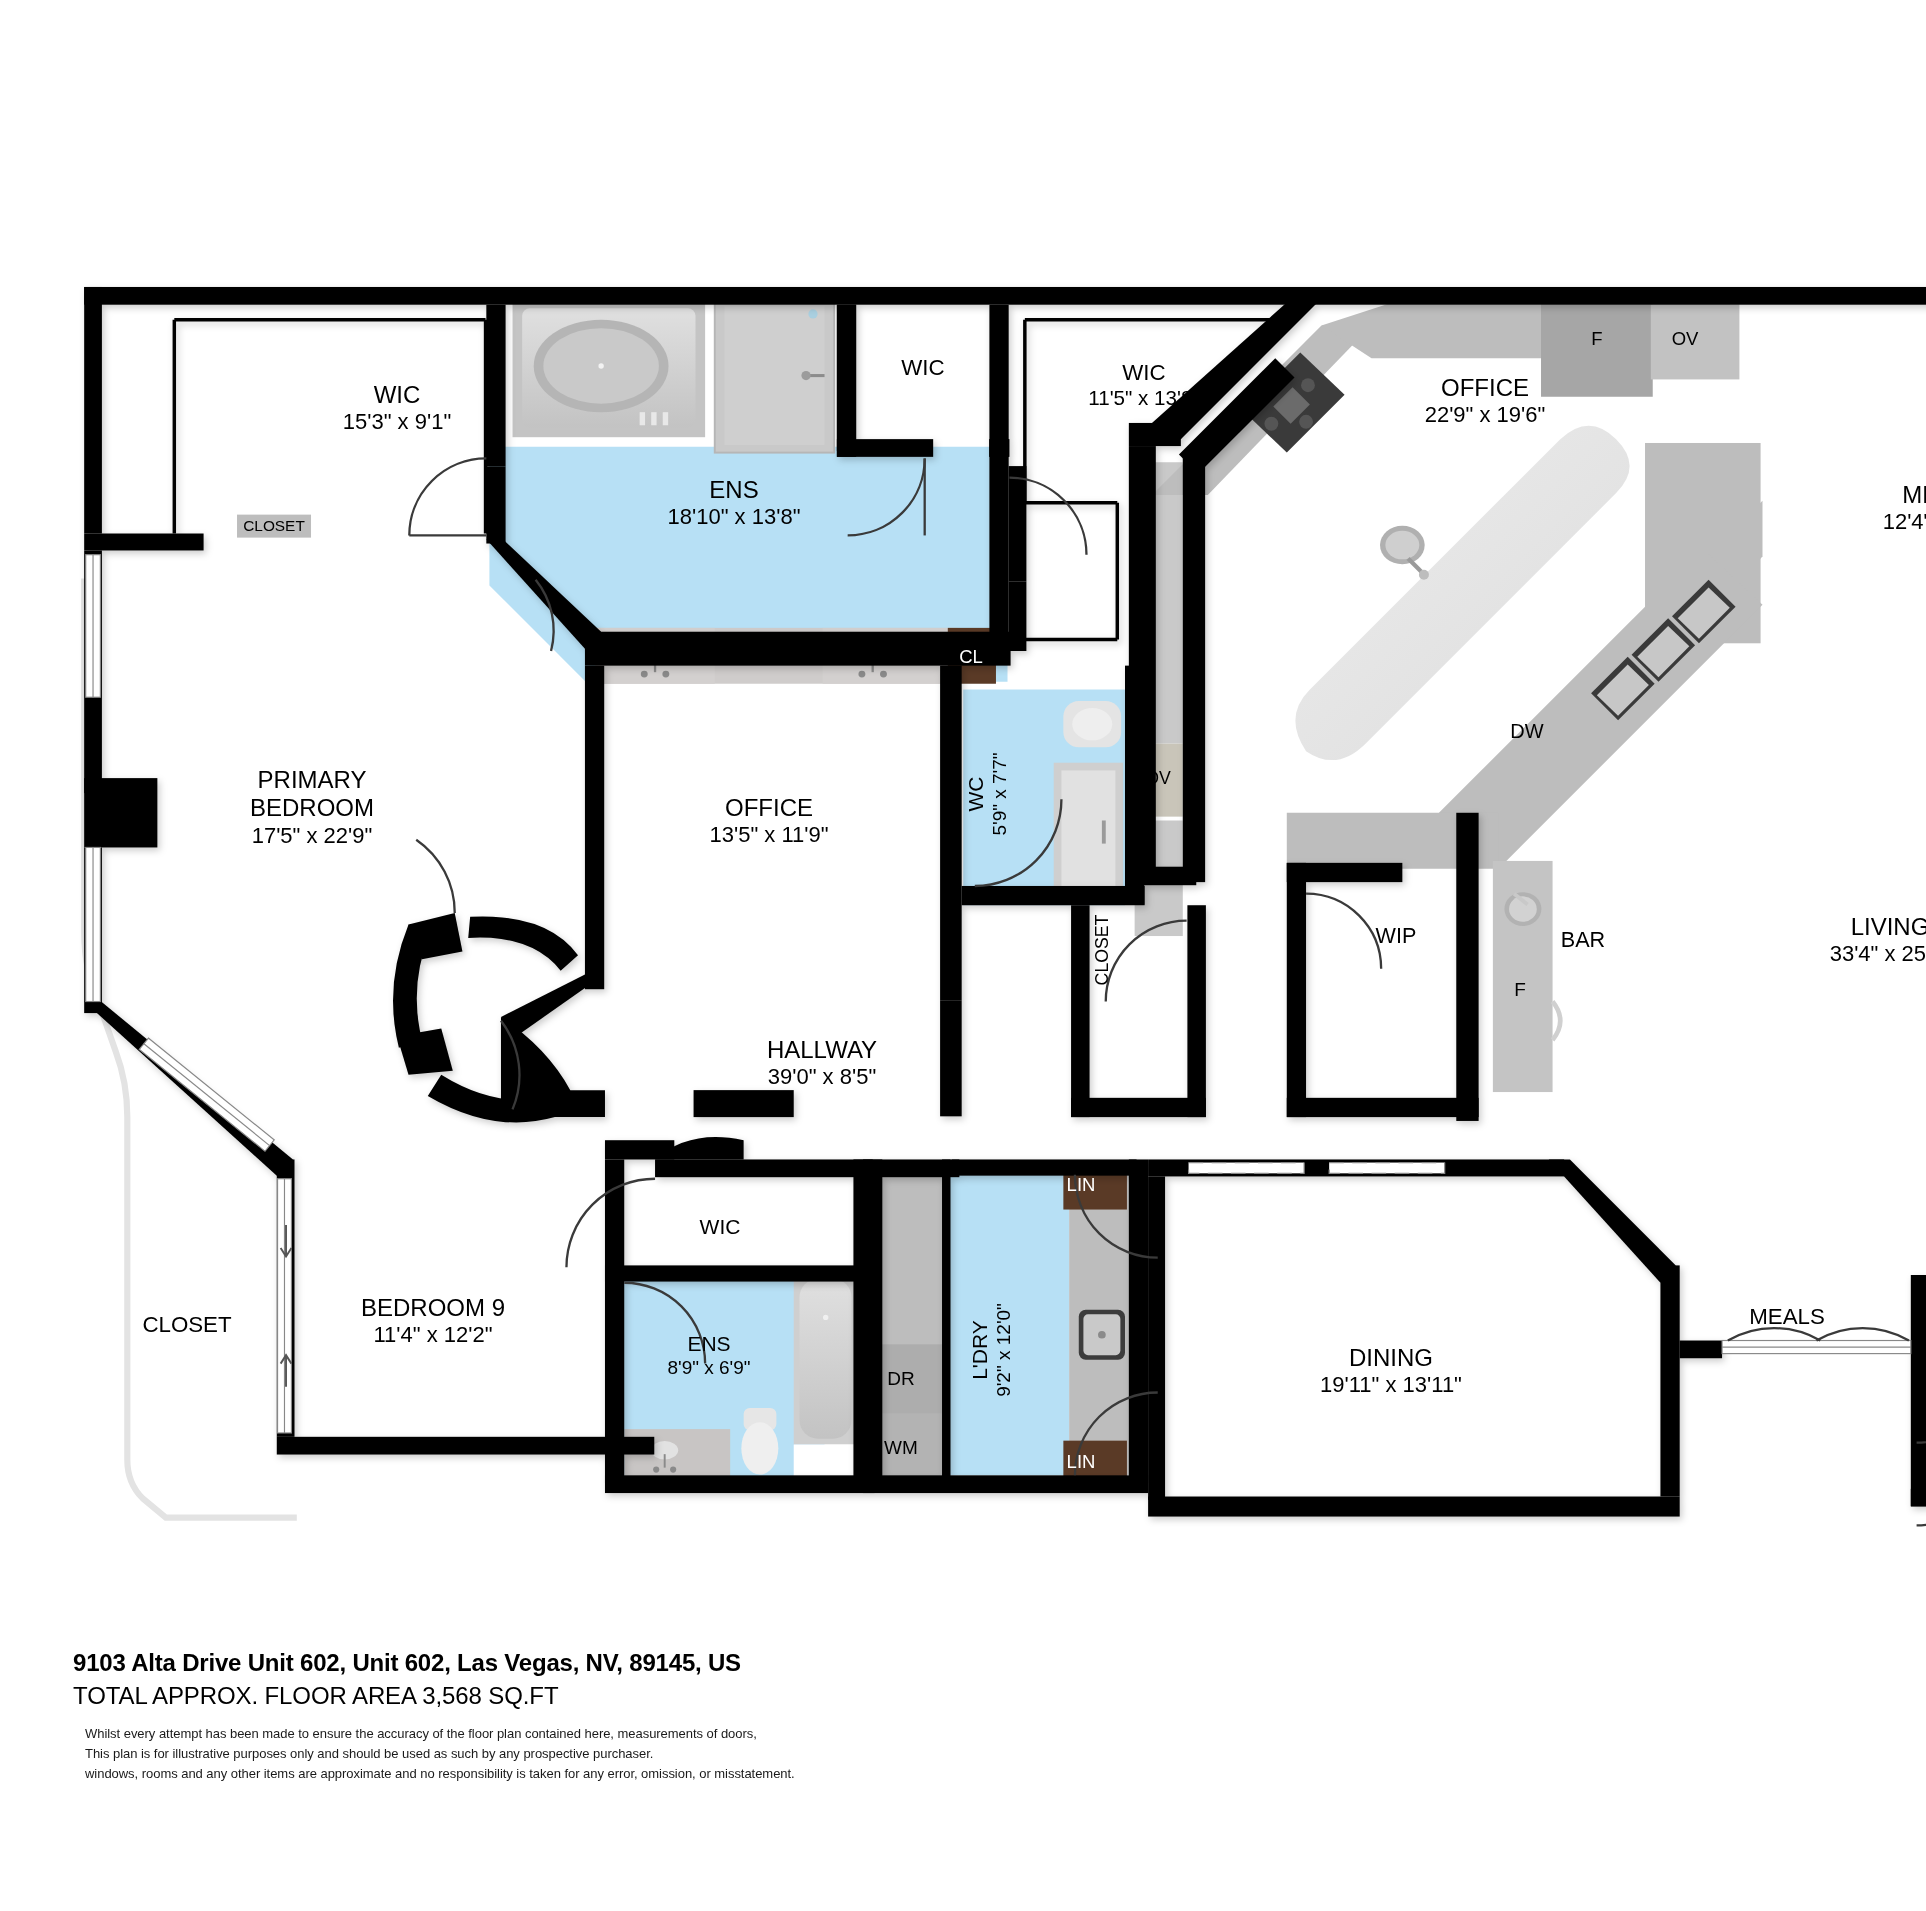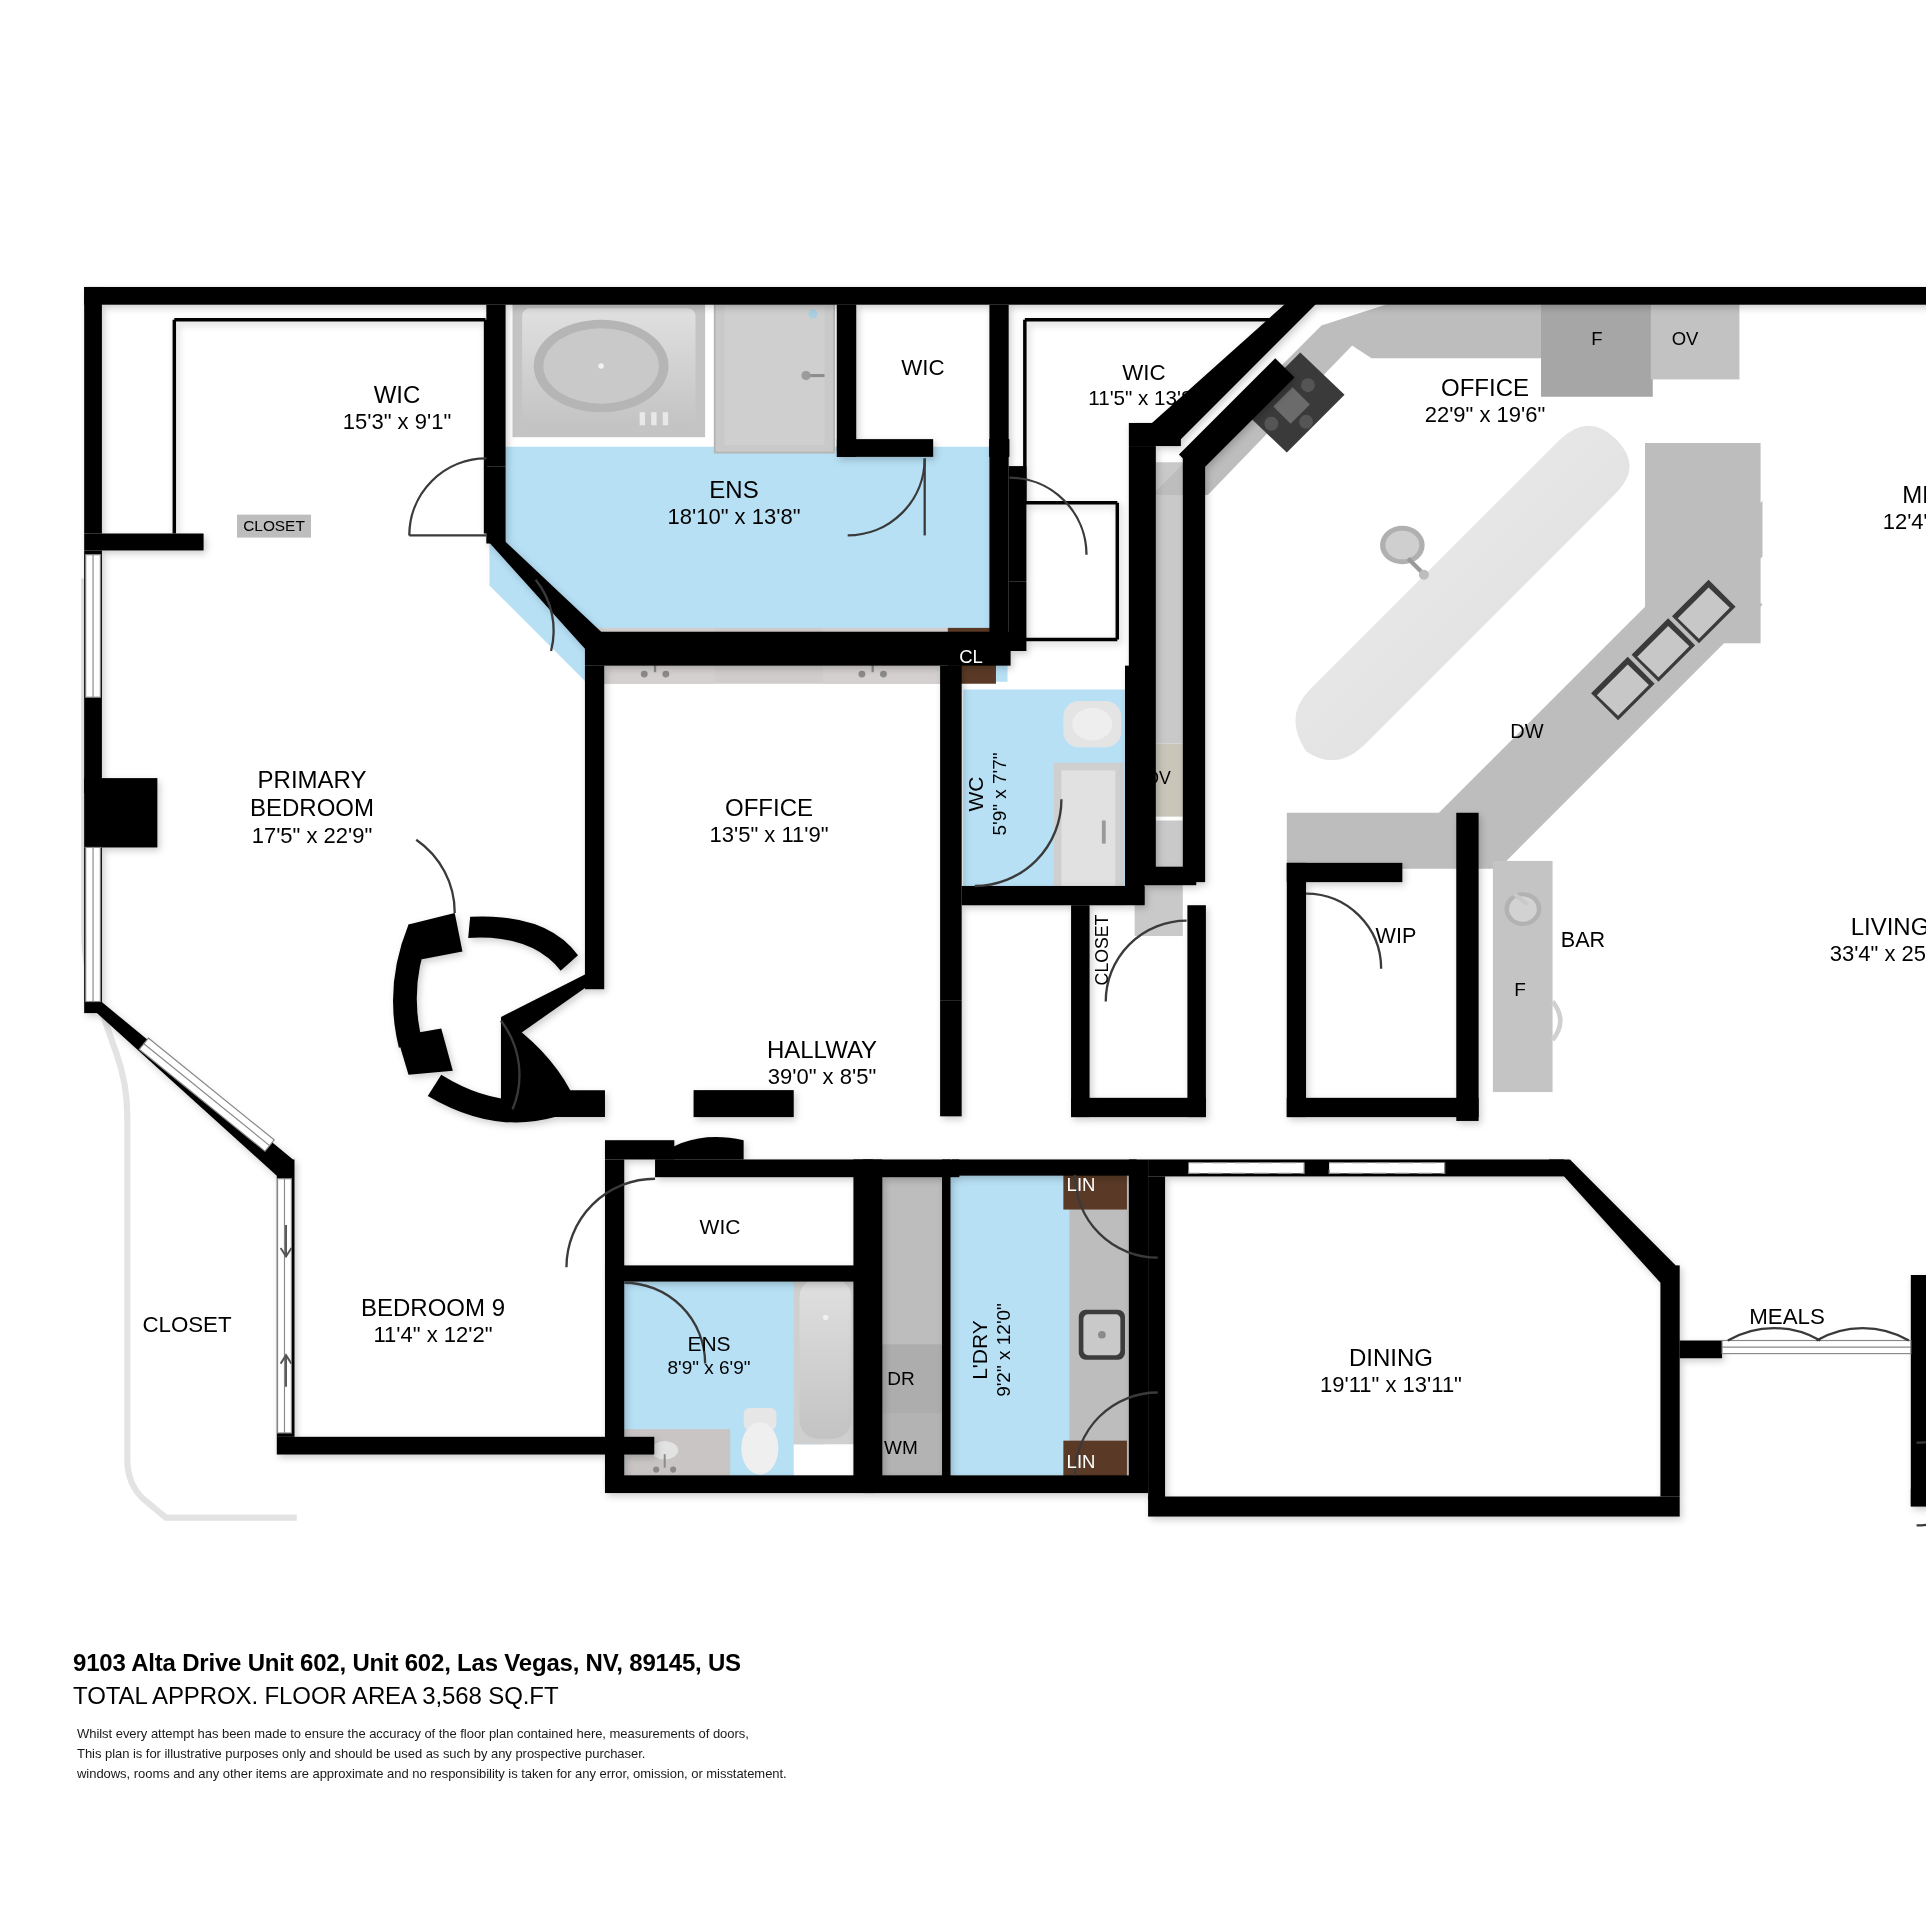--- a/index.html
+++ b/index.html
@@ -35,21 +35,21 @@
     font-size: 24px;
     color: #000;
     margin: 0 0 14px 0;
     letter-spacing: -0.1px;
     white-space: nowrap;
   }
   .footer-disc {
     font-size: 13px;
     color: #1a1a1a;
     line-height: 1.52;
-    margin: 4px;
+    margin: 12px;
     letter-spacing: -0.04px;
   }
   .footer-disc span { display: block; white-space: nowrap; }
 </style>
 </head>
 <body>
 
 <div id="page">
 
   <svg id="plan-svg" width="2703" height="1911" viewBox="0 0 7016 4961">

